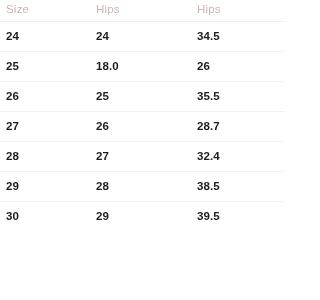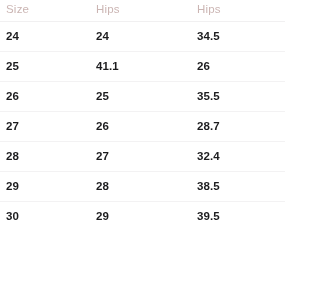--- a/index.html
+++ b/index.html
@@ -86,21 +86,21 @@
       </tr>
     </thead>
     <tbody>
       <tr>
         <td>24</td>
         <td>24</td>
         <td>34.5</td>
       </tr>
       <tr>
         <td>25</td>
-        <td>41.1</td>
+        <td>18.0</td>
         <td>26</td>
       </tr>
       <tr>
         <td>26</td>
         <td>25</td>
         <td>35.5</td>
       </tr>
       <tr>
         <td>27</td>
         <td>26</td>

